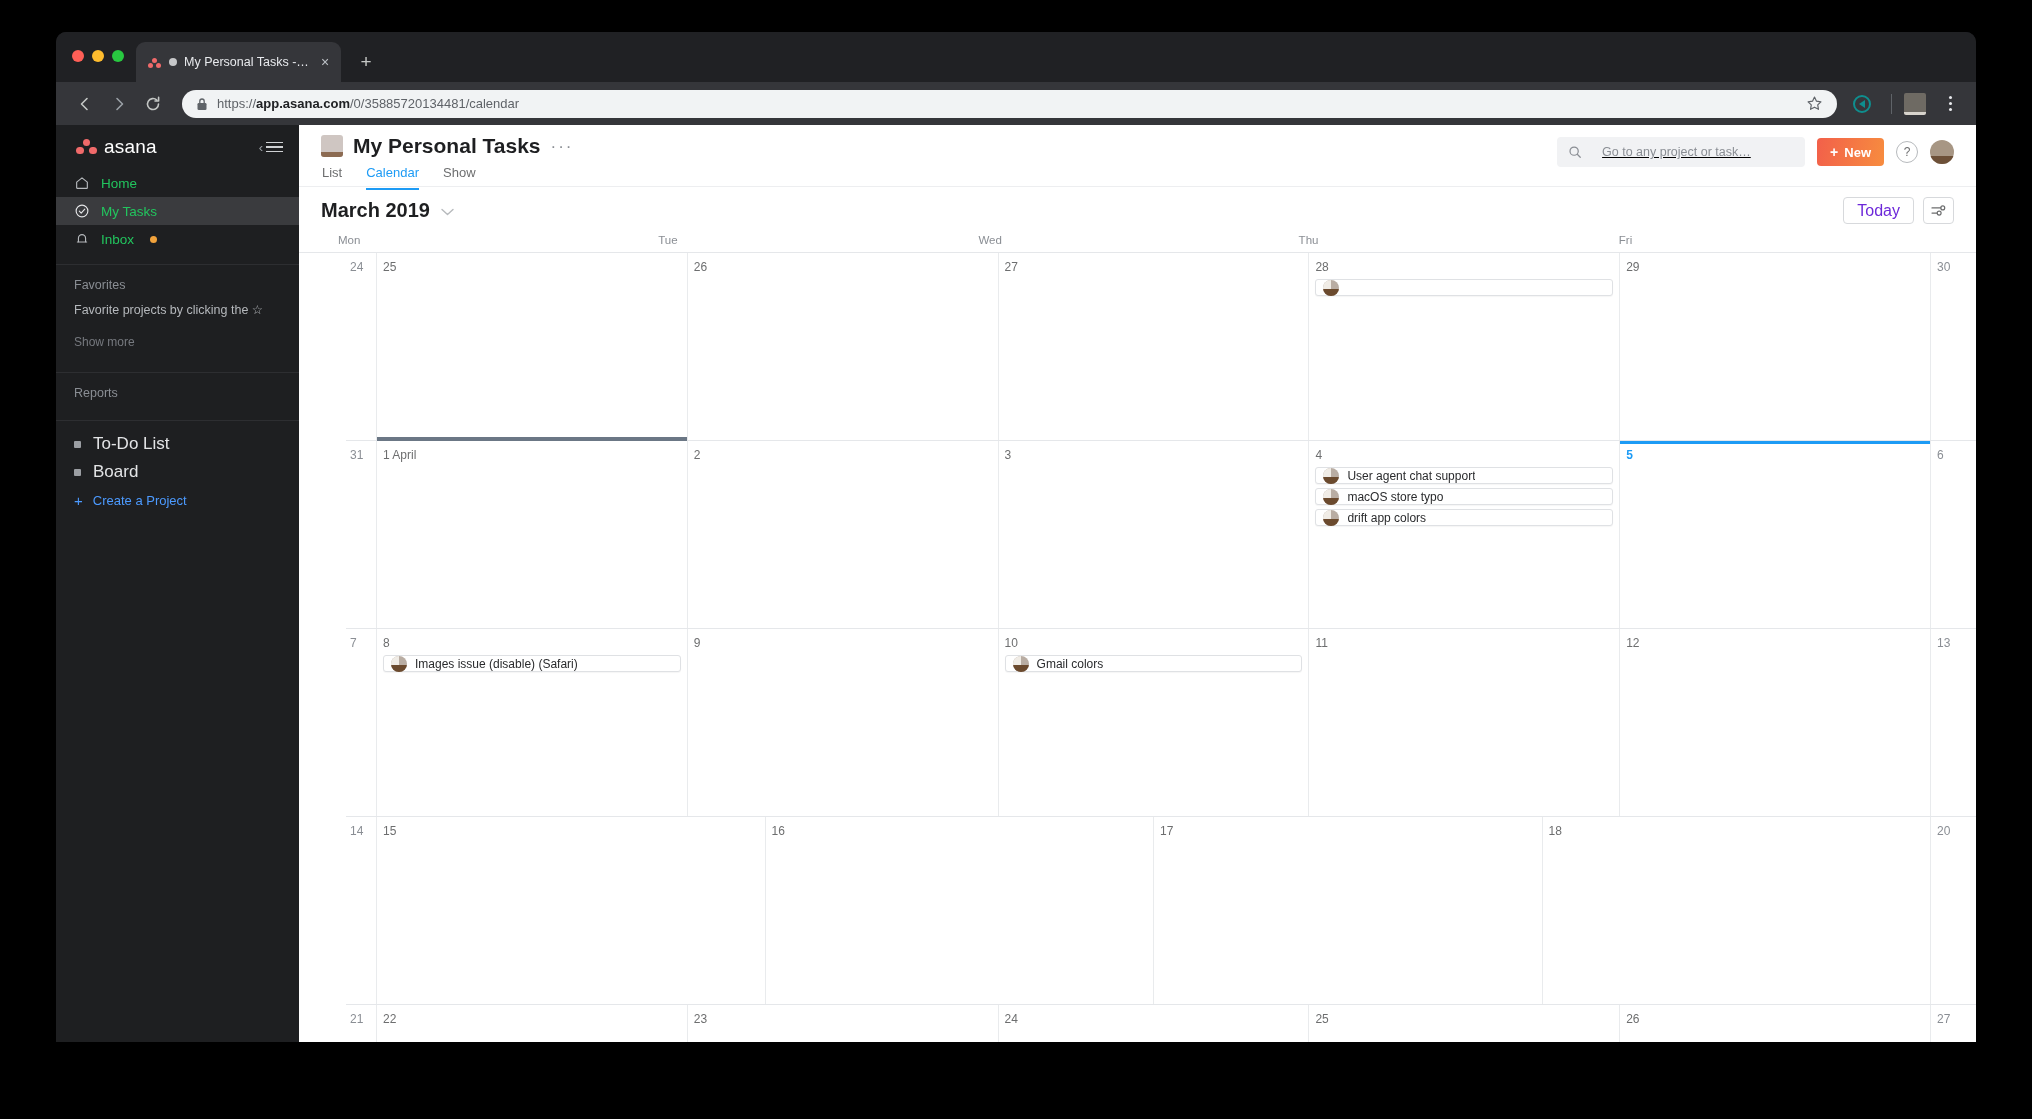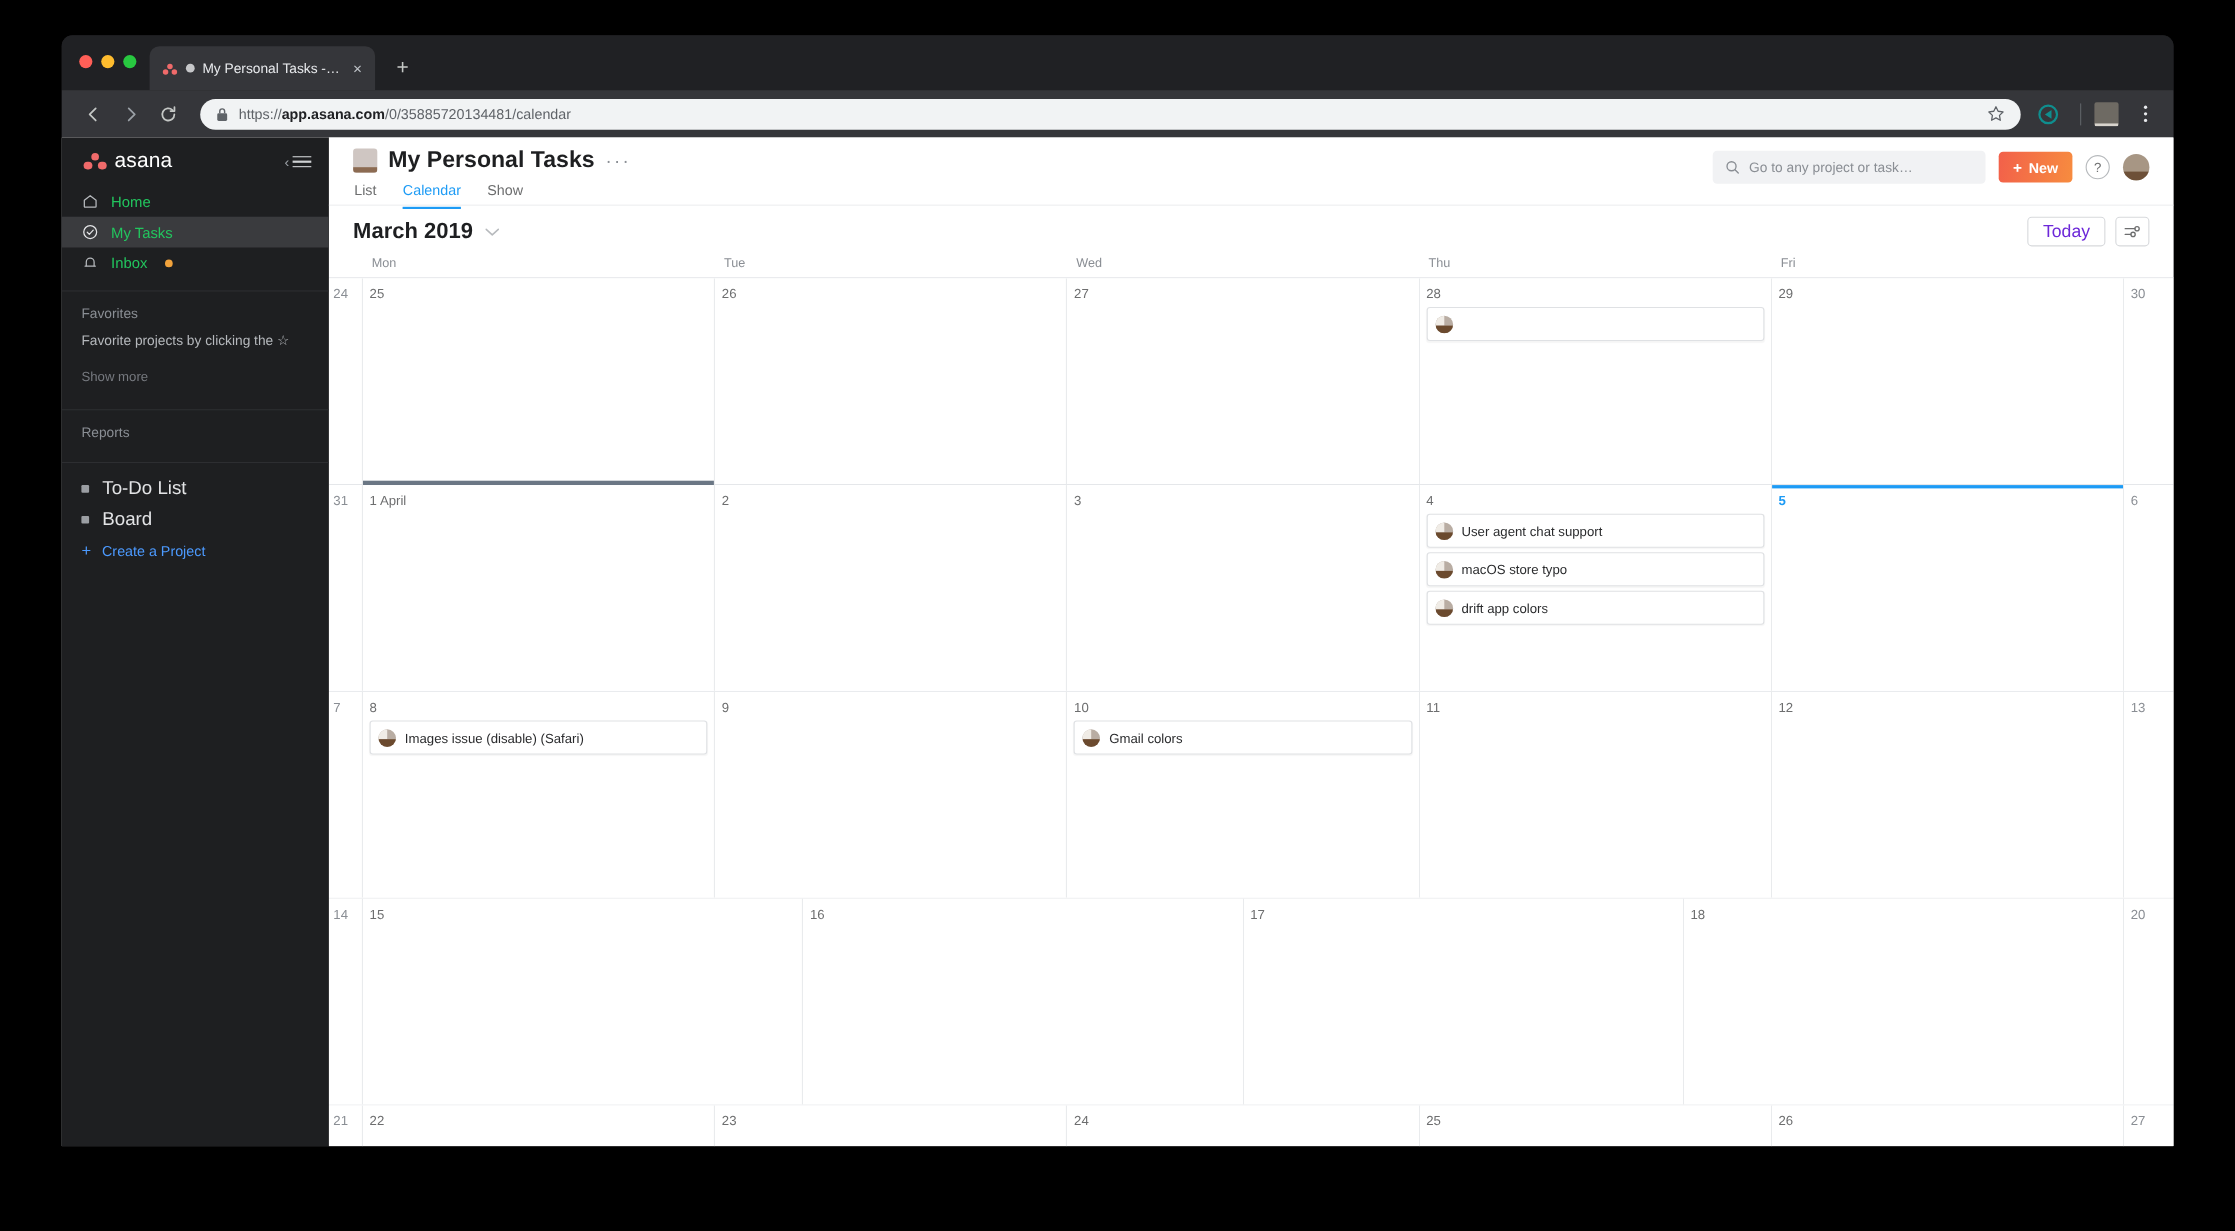--- a/index.html
+++ b/index.html
@@ -221,21 +221,21 @@
   }
   .tab.active { color: #1d9bf5; border-bottom-color: #1d9bf5; font-weight: 400; }
 
   #header-right {
     position: absolute; right: 22px; top: 12px;
     display: flex; align-items: center; gap: 12px;
   }
   #global-search {
     width: 248px; height: 30px;
     background: #f1f2f4; border-radius: 4px;
-    display: flex; align-items: center; gap: 8px; padding: 0 11px;
+    display: flex; align-items: center; gap: 20px; padding: 0 11px; text-decoration: underline;
   }
   #global-search .ph { font-size: 12.5px; color: #8a8e94; }
   #new-button {
     height: 28px; padding: 0 13px; border-radius: 4px;
     background: linear-gradient(100deg, #f2604a 0%, #f78c3f 100%);
     color: #fff; font-size: 13px; font-weight: 700;
     display: flex; align-items: center; gap: 6px;
   }
   #new-button .plus { font-size: 14px; font-weight: 700; }
   #help-button {
@@ -280,21 +280,21 @@
     display: flex; flex: none;
     height: 19px;
     padding-left: 31px;
     border-bottom: 1px solid #e5e7ea;
   }
   #weekday-row .wd {
     flex: 1; font-size: 11.5px; color: #8a8e94; padding-left: 8px;
   }
   #weekday-row .wd.pad { flex: 0 0 45px; }
 
-  #cal-body { flex: 1; overflow: hidden; position: relative; }
+  #cal-body { flex: 1; overflow: hidden; position: relative; padding-left: 47px; }
   .week-row {
     display: flex; height: 188px;
     border-bottom: 1px solid #e5e7ea;
     position: relative;
   }
   .day-cell {
     flex: 1; min-width: 0;
     border-right: 1px solid #e9ebed;
     padding: 7px 6px 0 6px;
     position: relative;
@@ -315,21 +315,21 @@
     position: absolute; left: 0; right: 0; top: 0;
     height: 3px; background: #1d9bf5;
   }
   .drop-bar {
     position: absolute; left: 0; right: 0; bottom: -1px;
     height: 4px; background: #6b7785;
   }
 
   .task-list { margin-top: 5px; display: flex; flex-direction: column; gap: 4px; }
   .task-card {
-    height: 31px; background: #fff;
+    height: 17px; background: #fff;
     border: 1px solid #dfe1e4; border-radius: 3px;
     display: flex; align-items: center;
     padding: 0 7px; gap: 8px;
     box-shadow: 0 1px 1px rgba(0,0,0,.04);
   }
   .task-avatar {
     width: 16px; height: 16px; border-radius: 50%;
     background: #b9ada3; flex: none; overflow: hidden; position: relative;
   }
   .task-avatar::before {

